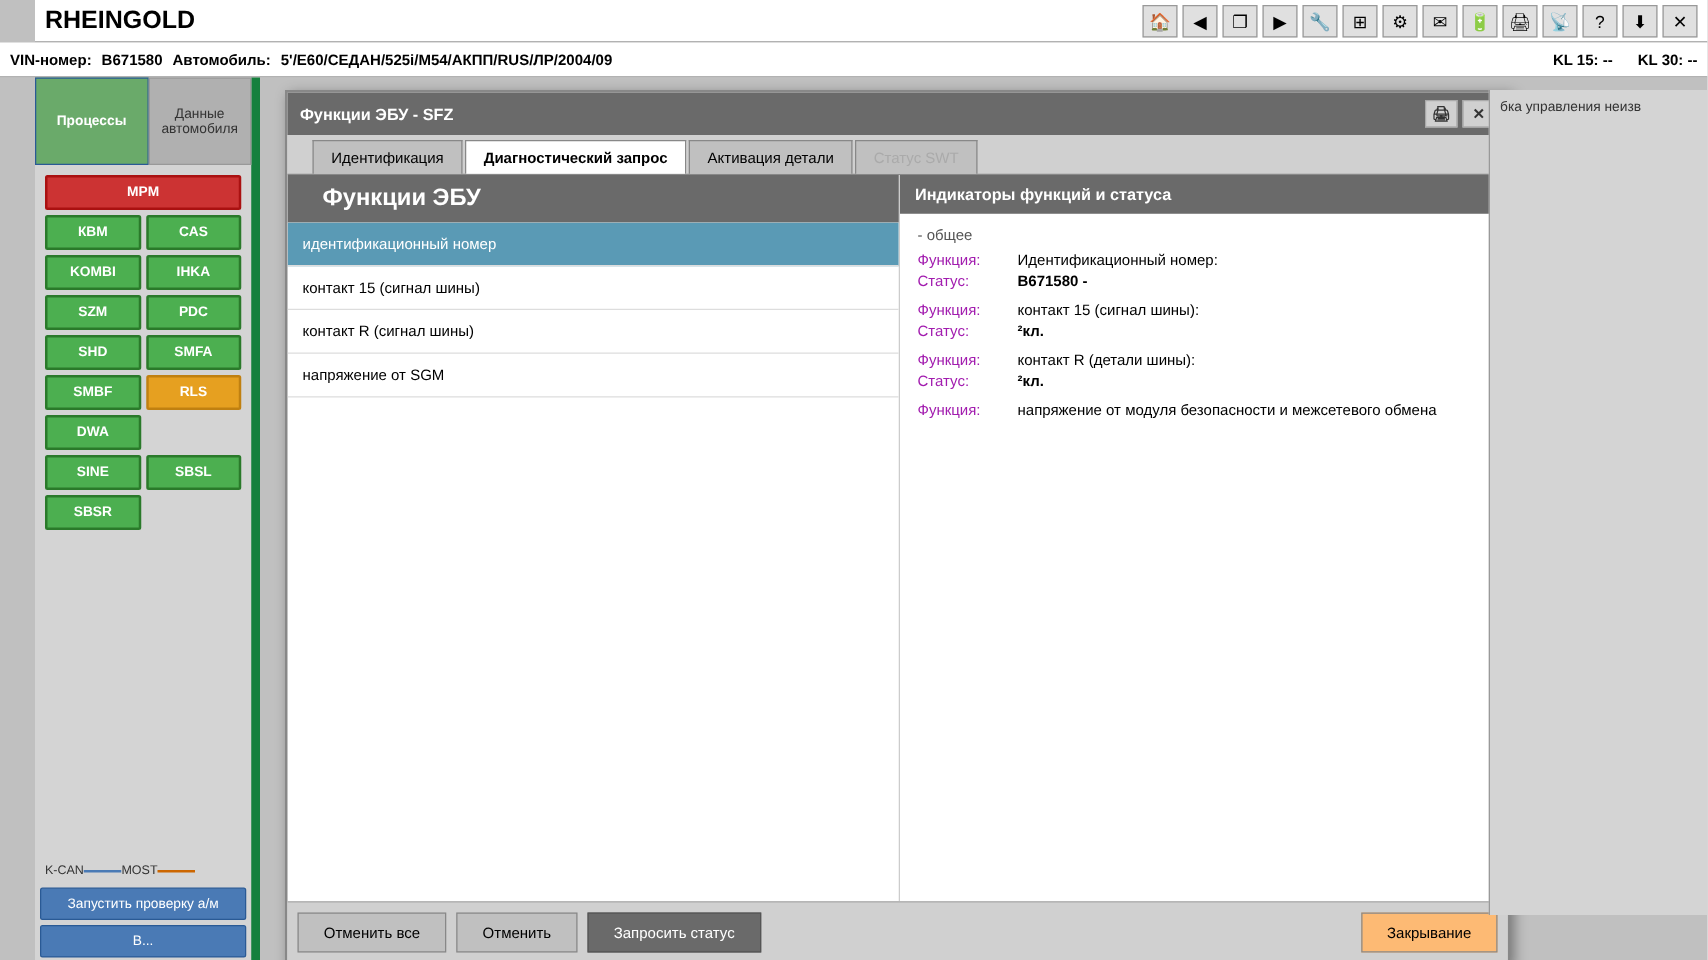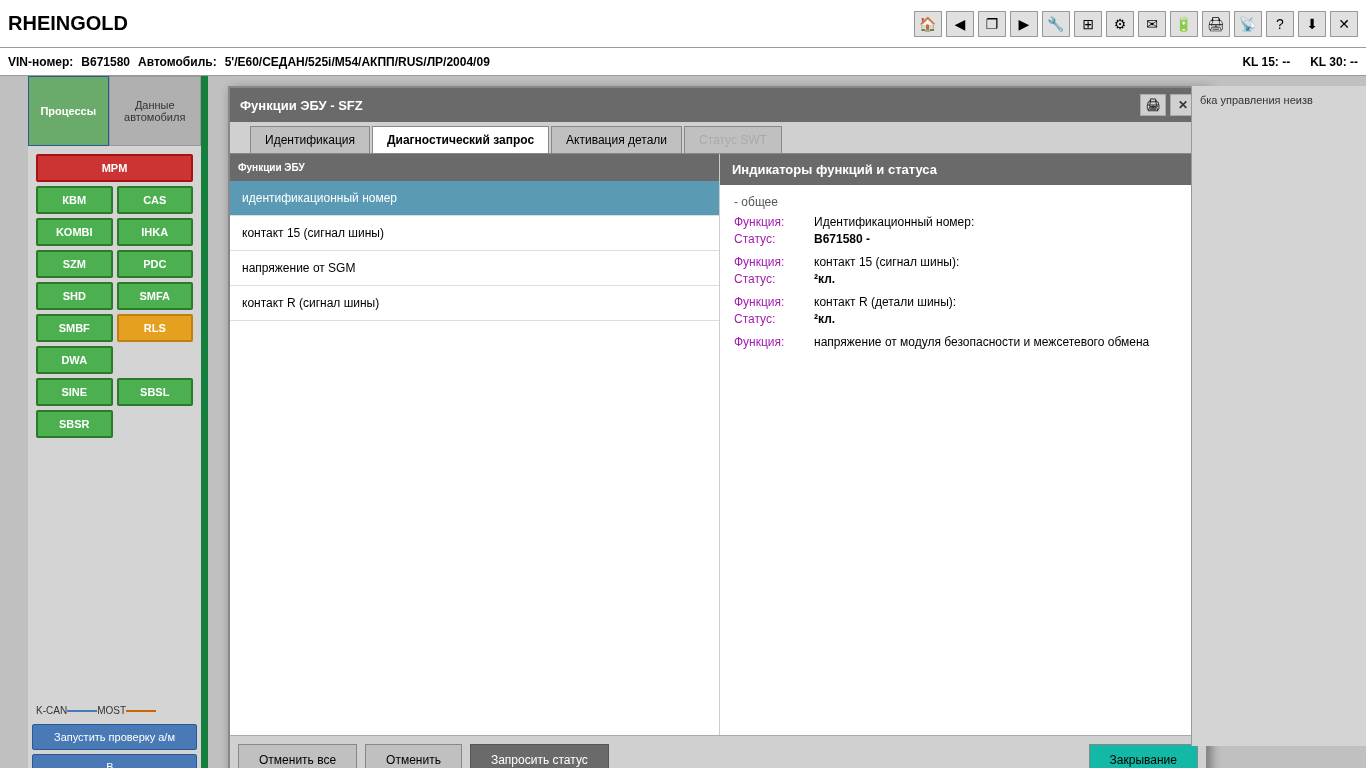--- a/index.html
+++ b/index.html
@@ -1,39 +1,39 @@
 <!DOCTYPE html>
 <html><head>
   <meta charset="utf-8">
   <style>
     * { box-sizing: border-box; margin: 0; padding: 0; }
     body { font-family: Arial, sans-serif; font-size: 12px; background: #c0c0c0; width: 1366px; height: 768px; overflow: hidden; }
 
     
-    .top-bar { display: flex; align-items: center; background: #ffffff; border-bottom: 1px solid #999; height: 48px; padding: 0 8px; }
+    .top-bar { display: flex; align-items: center; background: #ffffff; border-bottom: 1px solid #999; height: 34px; padding: 0 8px; margin-left: 28px; }
     .app-title { font-size: 20px; font-weight: bold; color: #000; margin-right: 20px; }
     .top-spacer { flex: 1; }
     .top-icons { display: flex; gap: 4px; align-items: center; }
     .top-icon-btn { width: 28px; height: 26px; border: 1px solid #999; background: #e0e0e0; display: flex; align-items: center; justify-content: center; cursor: pointer; font-size: 14px; }
 
     
     .vin-bar { background: #ffffff; border-bottom: 1px solid #999; height: 28px; display: flex; align-items: center; padding: 0 8px; font-size: 12px; gap: 8px; }
     .vin-label { font-weight: bold; }
     .vin-value { font-weight: bold; }
     .kl-section { margin-left: auto; display: flex; gap: 20px; font-weight: bold; }
 
     
     .main-layout { display: flex; height: calc(768px - 32px - 28px); }
 
     
     .sidebar { width: 180px; background: #d4d4d4; border-right: 7px solid #15803d; display: flex; flex-direction: column; margin-left: 28px; }
     .sidebar-nav { display: flex; height: 70px; }
     .sidebar-nav-item { flex: 1; background: #4a7ab5; color: white; display: flex; align-items: center; justify-content: center; font-size: 11px; font-weight: bold; text-align: center; padding: 4px; border: 1px solid #2a5a95; cursor: pointer; }
     .sidebar-nav-item.active { background: #6aaa6a; }
-    .sidebar-nav-item2 { flex: 1; background: #b0b0b0; color: #333; display: flex; align-items: center; justify-content: center; font-size: 11px; text-align: center; padding: 10px; border: 1px solid #999; cursor: pointer; }
+    .sidebar-nav-item2 { flex: 1; background: #b0b0b0; color: #333; display: flex; align-items: center; justify-content: center; font-size: 11px; text-align: center; padding: 0; border: 1px solid #999; cursor: pointer; }
 
     .ecu-grid { display: grid; grid-template-columns: 1fr 1fr; gap: 4px; padding: 8px; flex: 1; align-content: start; }
     .ecu-btn { height: 28px; border: 2px solid #2a7a2a; background: #4caf50; color: white; font-size: 11px; font-weight: bold; display: flex; align-items: center; justify-content: center; cursor: pointer; border-radius: 2px; }
     .ecu-btn.mpm { grid-column: 1 / 3; background: #cc3333; border-color: #aa1111; align-items: center; }
     .ecu-btn.rls { background: #e6a020; border-color: #c08010; }
     .ecu-btn.single { grid-column: 1; }
 
     .bus-legend { padding: 4px 8px; font-size: 10px; color: #333; display: flex; gap: 0; align-items: center; }
     .bus-line { display: inline-block; width: 30px; height: 2px; background: #4a7ab5; vertical-align: middle; }
     .bus-line.most { background: #cc6600; }
@@ -55,41 +55,41 @@
     .tabs { display: flex; background: #d0d0d0; border-bottom: 1px solid #888; padding-top: 4px; padding-left: 20px; gap: 2px; }
     .tab { padding: 6px 14px; border: 1px solid #888; background: #c0c0c0; cursor: pointer; font-size: 12px; border-bottom: none; }
     .tab.active { background: white; font-weight: bold; z-index: 1; }
     .tab.disabled { color: #aaa; cursor: default; }
 
     
     .modal-body { display: flex; flex: 1; overflow: hidden; }
 
     
     .functions-panel { width: 490px; border-right: 1px solid #ccc; display: flex; flex-direction: column; }
-    .panel-header { background: #6a6a6a; color: white; padding: 8px 8px; font-size: 10px; font-weight: bold; }
+    .panel-header { background: #6a6a6a; color: white; padding: 8px 28px; font-size: 19px; font-weight: bold; }
     .function-list { flex: 1; overflow-y: auto; }
     .function-item { padding: 10px 12px; border-bottom: 1px solid #ddd; cursor: pointer; font-size: 12px; color: #000; }
     .function-item.selected { background: #5a9ab5; color: white; }
 
     
     .indicators-panel { flex: 1; display: flex; flex-direction: column; padding: 0; }
     .ind-header { background: #6a6a6a; color: white; padding: 8px 12px; font-size: 13px; font-weight: bold; }
     .ind-content { flex: 1; padding: 10px 14px; overflow-y: auto; }
     .ind-general { font-size: 12px; color: #555; margin-bottom: 6px; }
     .ind-row { display: flex; margin-bottom: 3px; font-size: 12px; }
     .ind-label { color: #a21caf; min-width: 80px; }
     .ind-value { color: #000; flex: 1; }
     .ind-value.bold { font-weight: bold; }
     .ind-separator { height: 6px; }
 
     
     .modal-footer { background: #d0d0d0; border-top: 1px solid #aaa; padding: 8px; display: flex; gap: 8px; align-items: center; }
     .footer-btn { padding: 8px 20px; border: 1px solid #888; background: #c0c0c0; font-size: 12px; cursor: pointer; }
     .footer-btn.primary { background: #6a6a6a; color: white; border-color: #555; }
-    .footer-btn.close-btn { margin-left: auto; background: #14b8a6; }
+    .footer-btn.close-btn { margin-left: auto; background: #fdba74; }
   </style>
 </head>
 <body>
 
 <div class="top-bar">
   <span class="app-title">RHEINGOLD</span>
   <div class="top-spacer"></div>
   <div class="top-icons">
     <div class="top-icon-btn">🏠</div>
     <div class="top-icon-btn">◀</div>
@@ -232,24 +232,24 @@
         <div class="functions-panel">
           <div class="panel-header">Функции ЭБУ</div>
           <div class="function-list">
             <div class="function-item selected">
               <span>идентификационный номер</span>
             </div>
             <div class="function-item">
               <span>контакт 15 (сигнал шины)</span>
             </div>
             <div class="function-item">
+              <span>контакт R (сигнал шины)</span>
+            </div>
+            <div class="function-item">
               <span>напряжение от SGM</span>
-            </div>
-            <div class="function-item">
-              <span>контакт R (сигнал шины)</span>
             </div>
           </div>
         </div>
 
         <div class="indicators-panel">
           <div class="ind-header">Индикаторы функций и статуса</div>
           <div class="ind-content">
             <div class="ind-general">- общее</div>
 
             <div class="ind-row">

